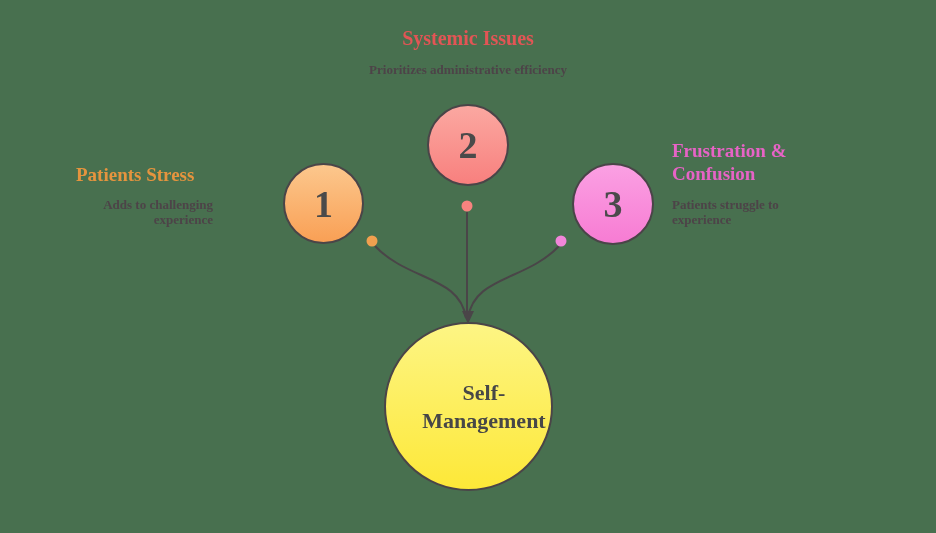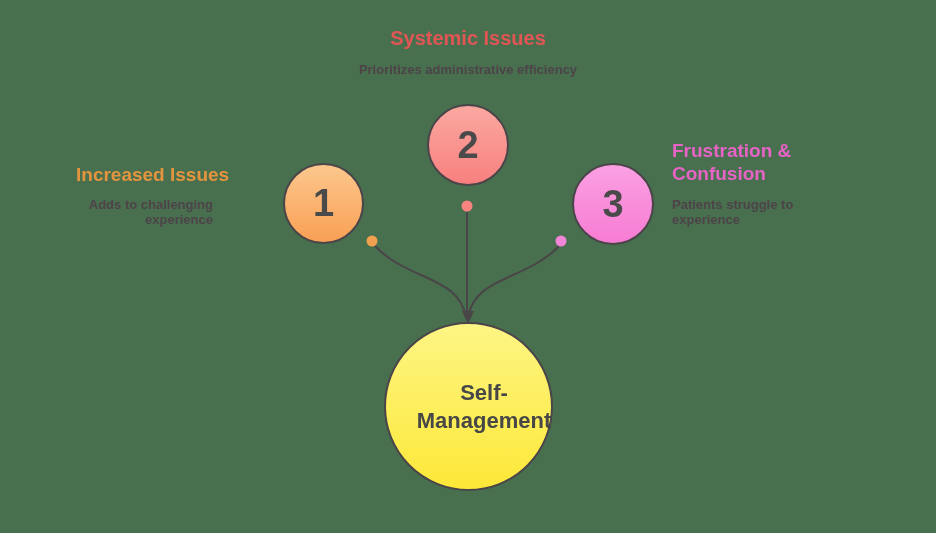--- a/index.html
+++ b/index.html
@@ -7,20 +7,21 @@
   body {
     font-family: "Liberation Sans", "DejaVu Sans", sans-serif;
     background: #48704f;
     overflow: hidden;
   }
   .canvas {
     position: relative;
     width: 936px;
     height: 533px;
     background: #48704f;
+    font-family: Liberation Serif, serif;
   }
   svg.connectors {
     position: absolute;
     inset: 0;
     width: 936px;
     height: 533px;
   }
   .link {
     fill: none;
     stroke: #4a4548;
@@ -96,21 +97,21 @@
     <path class="link" d="M559 246 C526 281 474 276 468 318"></path>
     <path class="arrowhead" d="M462 311 L474 311 L468 324 Z"></path>
     <circle class="dot-left" cx="372" cy="241" r="5.5"></circle>
     <circle class="dot-middle" cx="467" cy="206" r="5.5"></circle>
     <circle class="dot-right" cx="561" cy="241" r="5.5"></circle>
   </svg>
 
   <div class="label top-title branch-title">Systemic Issues</div>
   <div class="label top-desc branch-desc">Prioritizes administrative efficiency</div>
 
-  <div class="label left-title branch-title">Increased Issues</div>
+  <div class="label left-title branch-title">Patients Stress</div>
   <div class="label left-desc branch-desc">Adds to challenging experience</div>
 
   <div class="label right-title branch-title">Frustration &amp; Confusion</div>
   <div class="label right-desc branch-desc">Patients struggle to experience</div>
 
   <div class="node node-1">
     <span class="num">1</span>
   </div>
 
   <div class="node node-2">

